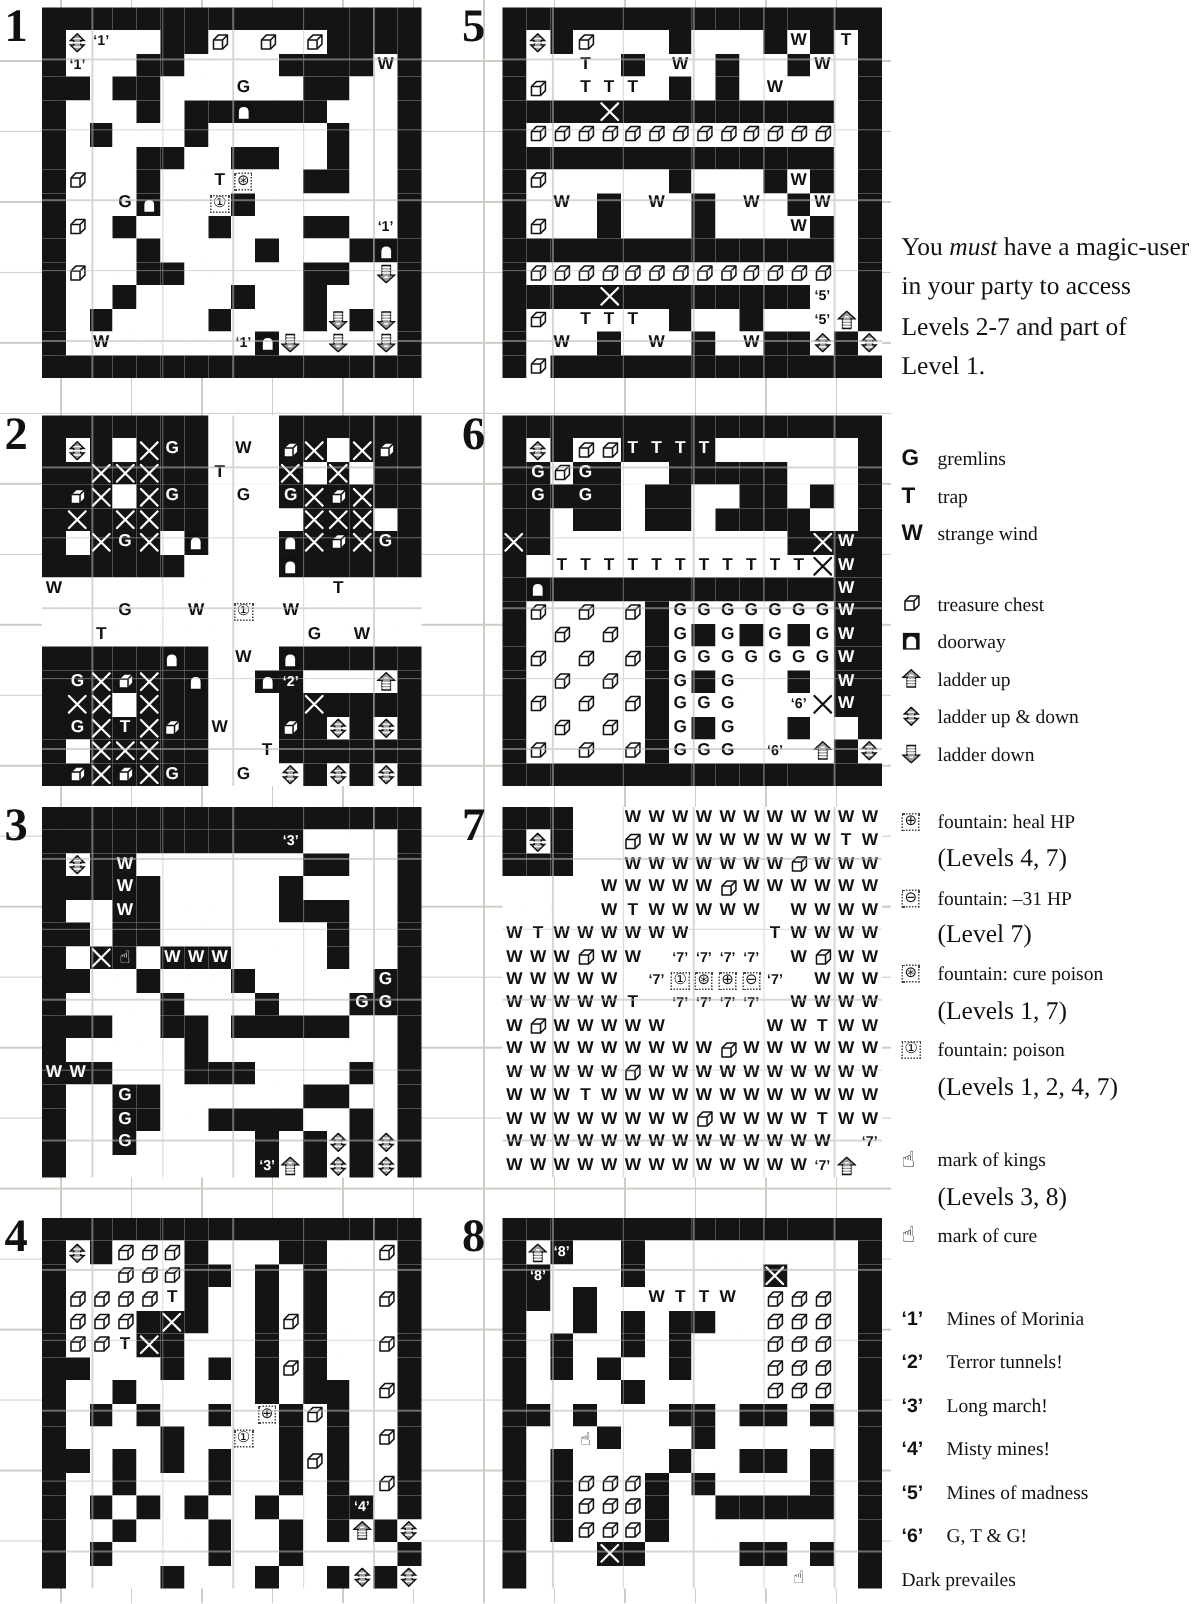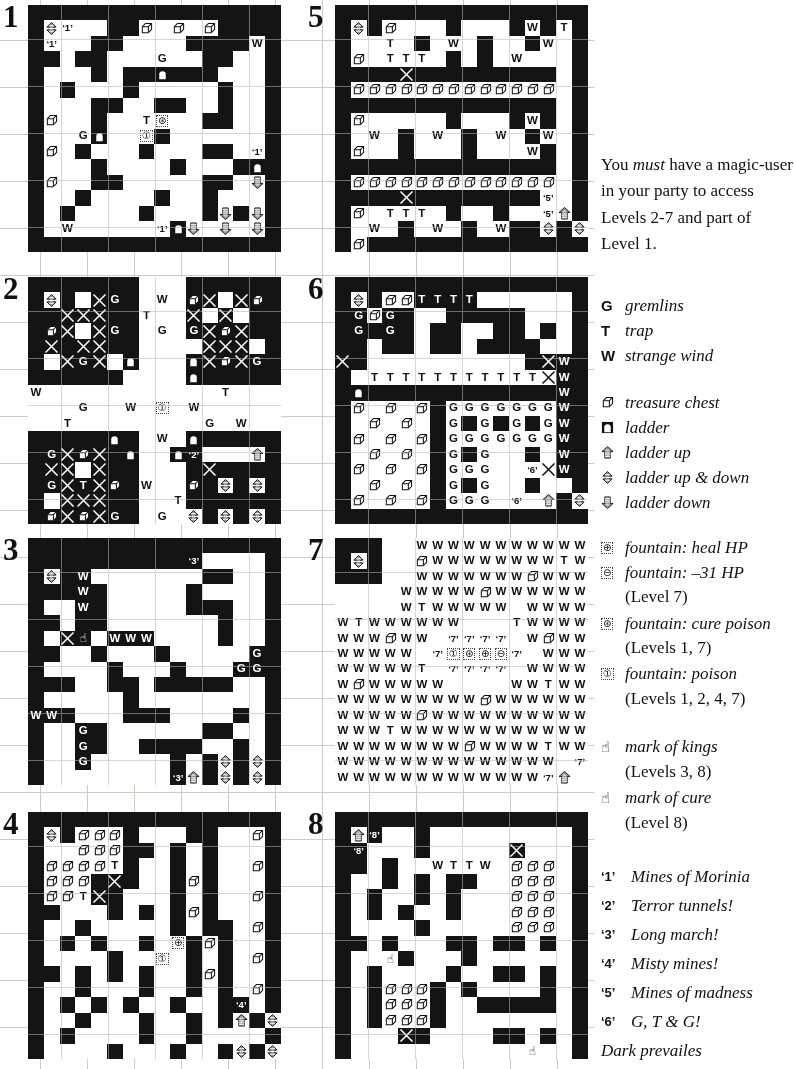--- a/index.html
+++ b/index.html
@@ -54,21 +54,21 @@
   
   .legend-col{position:absolute;left:601px;top:152px;width:192px;}
   .note{font-size:17px;line-height:1.55;}
   .sec{margin:0;}
   .lrow{display:flex;align-items:center;min-height:25px;}
   .lrow .sym{
     width:24px;flex:0 0 24px;font-family:"Liberation Sans", sans-serif;
     font-weight:bold;font-size:15px;color:#111;
   }
   .lrow .ic{width:24px;flex:0 0 24px;display:flex;align-items:center;}
-  .lrow .txt{font-size:17px;font-style:italic;}
+  .lrow .txt{font-size:13px;}
   .sub{font-size:17px;padding-left:24px;line-height:1.4;margin-bottom:2px;}
   .names .lrow{min-height:29px;}
   .names .sym{font-size:13px;width:30px;flex:0 0 30px;}
   svg{display:block;}
 </style>
 </head>
 <body>
 
 <div class="graph-paper"></div>
 
@@ -4191,21 +4191,21 @@
         </span>
         <span class="txt">treasure chest</span>
       </div>
       <div class="lrow">
         <span class="ic">
           <svg width="13" height="13" viewBox="0 0 14 14">
             <rect x="1" y="1" width="12" height="12" fill="#111"></rect>
      <path d="M3.5 12 L3.5 7 Q3.5 3.5 7 3.5 Q10.5 3.5 10.5 7 L10.5 12 Z" fill="#fff"></path>
           </svg>
         </span>
-        <span class="txt">ladder</span>
+        <span class="txt">doorway</span>
       </div>
       <div class="lrow">
         <span class="ic">
           <svg width="13" height="13" viewBox="0 0 14 14">
             <path d="M7 0.5 L13 6 L10 6 L10 13 L4 13 L4 6 L1 6 Z" fill="#9a9a9a" stroke="#111" stroke-width="1"></path>
      <path d="M4 7.5 H10 M4 9.5 H10 M4 11.5 H10 M5.5 4.5 H8.5" stroke="#fff" stroke-width="1"></path>
           </svg>
         </span>
         <span class="txt">ladder up</span>
       </div>
@@ -4228,20 +4228,21 @@
         <span class="txt">ladder down</span>
       </div>
     </div>
   <div class="sec" id="legend-fountains" style="margin-top:20px">
       <div class="lrow">
         <span class="ic">
           <span class="fnt">⊕</span>
         </span>
         <span class="txt">fountain: heal HP</span>
       </div>
+      <div class="sub">(Levels 4, 7)</div>
       <div class="lrow">
         <span class="ic">
           <span class="fnt">⊖</span>
         </span>
         <span class="txt">fountain: –31 HP</span>
       </div>
       <div class="sub">(Level 7)</div>
       <div class="lrow">
         <span class="ic">
           <span class="fnt">⊛</span>
@@ -4264,21 +4265,20 @@
         </span>
         <span class="txt">mark of kings</span>
       </div>
       <div class="sub">(Levels 3, 8)</div>
       <div class="lrow">
         <span class="ic">
           <span class="hand" style="font-size:15px">☝</span>
         </span>
         <span class="txt">mark of cure</span>
       </div>
-      <div class="sub">(Level 8)</div>
     </div>
   <div class="sec names" id="legend-names" style="margin-top:28px">
       <div class="lrow">
         <span class="sym">‘1’</span>
         <span class="txt">Mines of Morinia</span>
       </div>
       <div class="lrow">
         <span class="sym">‘2’</span>
         <span class="txt">Terror tunnels!</span>
       </div>

